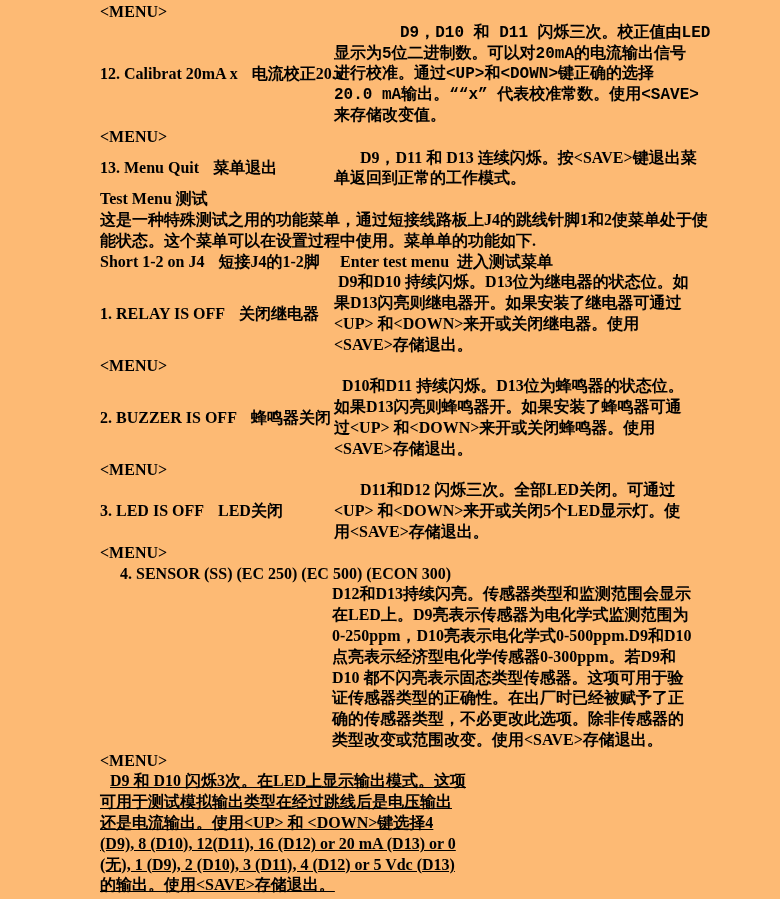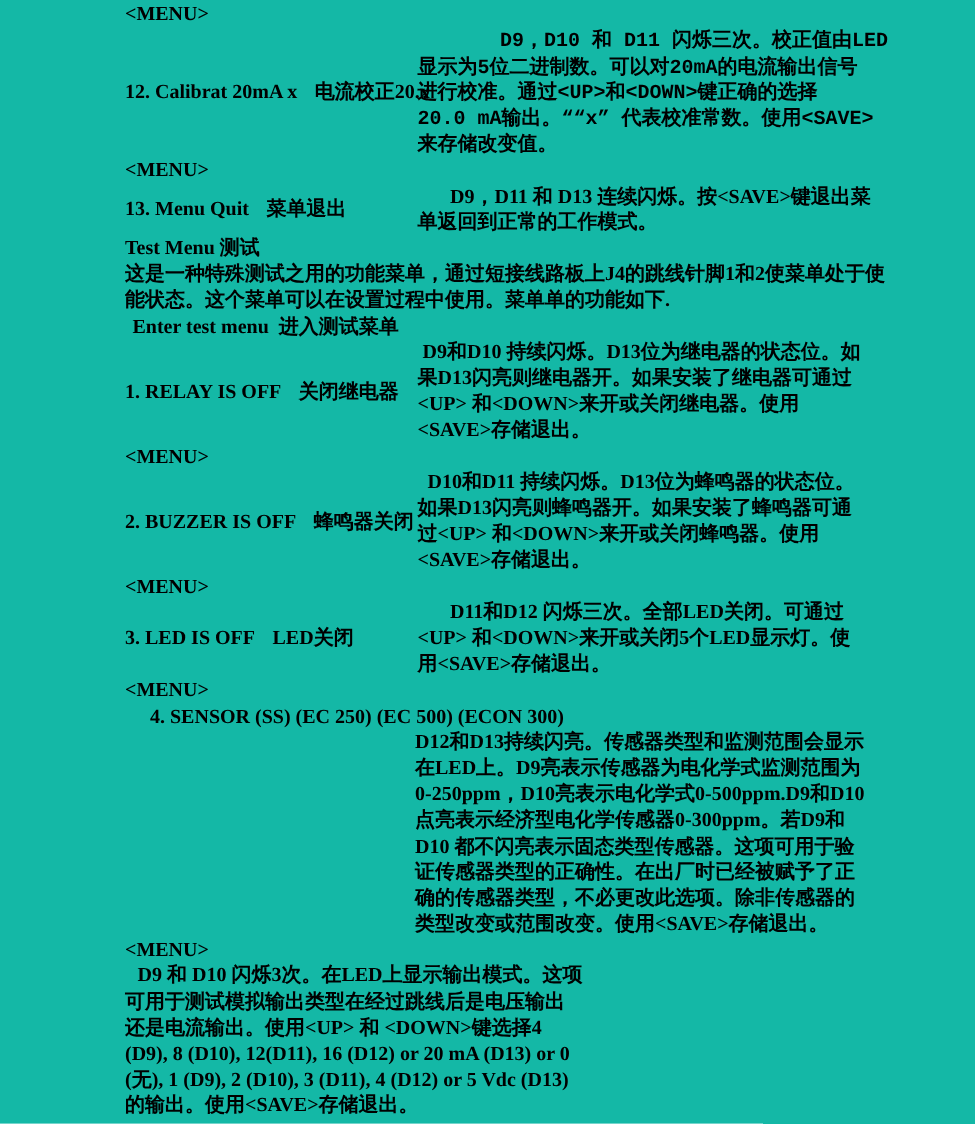--- a/index.html
+++ b/index.html
@@ -3,42 +3,42 @@
 <meta charset="utf-8">
 <style>
   html, body { margin: 0; padding: 0; background: #ffffff; }
   .page {
     position: relative;
     width: 780px;
     height: 899px;
     box-sizing: border-box;
     padding: 2px 0 0 100px;
     overflow: hidden;
-    background: #14b8a6;
+    background: #fdba74;
     color: #000000;
     font-family: "Liberation Serif", "DejaVu Serif", serif;
     font-weight: 700;
     font-size: 16px;
     line-height: 20.8px;
   }
   .menu-tag { white-space: pre; }
   .row { display: flex; align-items: center; }
   .label {
     flex: 0 0 234px;
     width: 234px;
     white-space: nowrap;
   }
   .label .zh { margin-left: 14px; }
   .desc {
     flex: 1 1 auto;
     white-space: pre;
   }
   .ind66 { text-indent: 66px; font-family: Liberation Mono, monospace; }
   .ind26 { text-indent: 26px; }
-  .ind10 { text-indent: 10px; }
+  .ind10 { text-indent: 10px; text-decoration: underline; }
   .ind8  { text-indent: 8px; }
   .ind6  { text-indent: 6px; }
   .ind4  { text-indent: 4px; }
   .heading { white-space: pre; }
   .paragraph { white-space: pre; }
   .full-title { white-space: pre; margin-left: 20px; }
   .indent-block {
     margin-left: 232px;
     white-space: pre;
   }
@@ -70,20 +70,23 @@
     <div class="desc ind26">D9，D11 和 D13 连续闪烁。按&lt;SAVE&gt;键退出菜
 单返回到正常的工作模式。</div>
   </div>
 
   <div class="heading">Test Menu 测试</div>
 
   <div class="paragraph">这是一种特殊测试之用的功能菜单，通过短接线路板上J4的跳线针脚1和2使菜单处于使
 能状态。这个菜单可以在设置过程中使用。菜单单的功能如下.</div>
 
   <div class="row">
+    <div class="label">
+      <span>Short 1-2 on J4</span><span class="zh">短接J4的1-2脚</span>
+    </div>
     <div class="desc ind6">Enter test menu  进入测试菜单</div>
   </div>
 
   <div class="row">
     <div class="label">
       <span>1. RELAY IS OFF</span><span class="zh">关闭继电器</span>
     </div>
     <div class="desc ind4">D9和D10 持续闪烁。D13位为继电器的状态位。如
 果D13闪亮则继电器开。如果安装了继电器可通过
 &lt;UP&gt; 和&lt;DOWN&gt;来开或关闭继电器。使用

